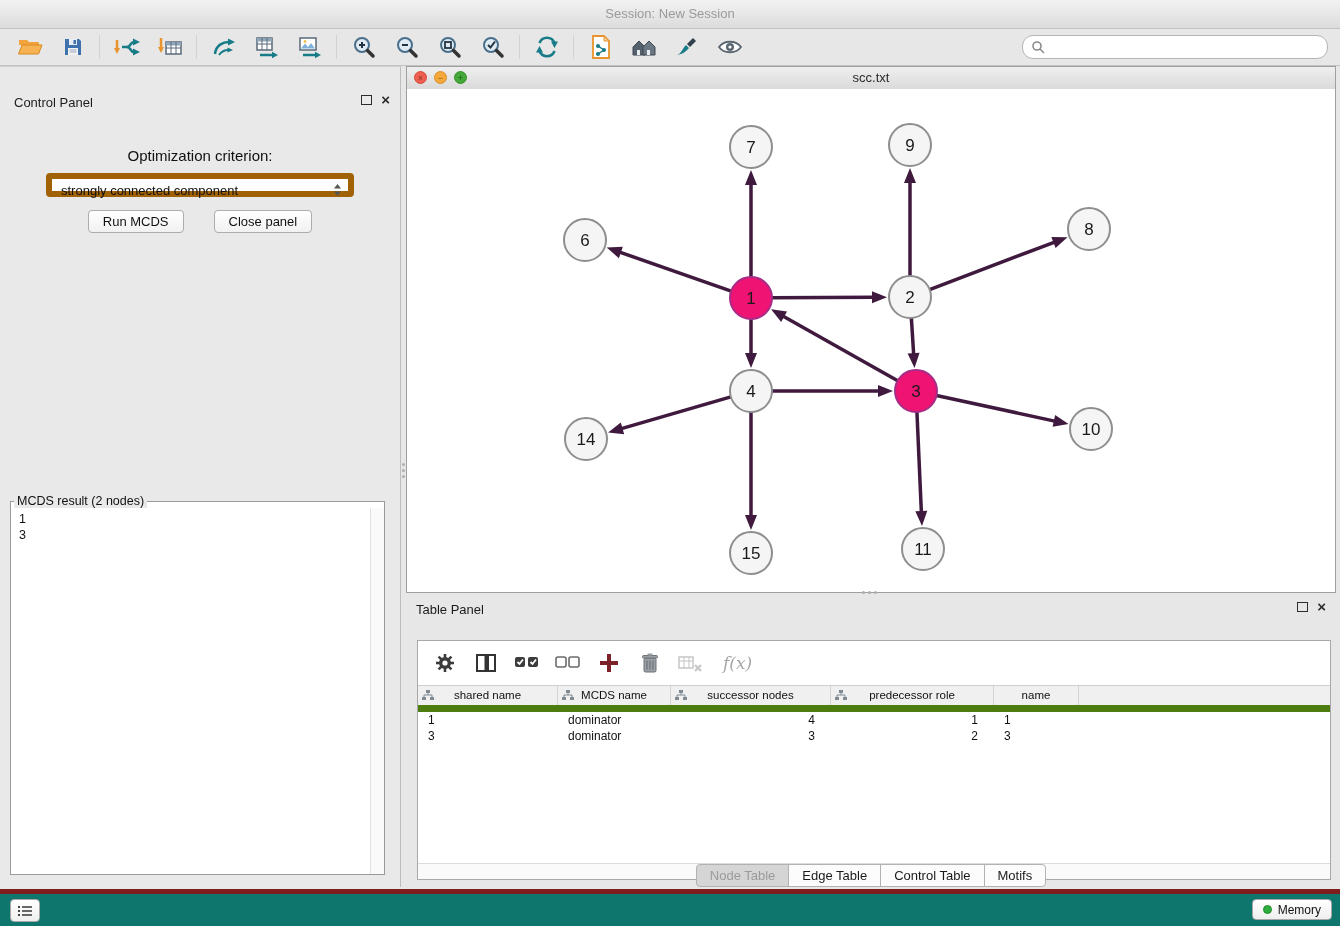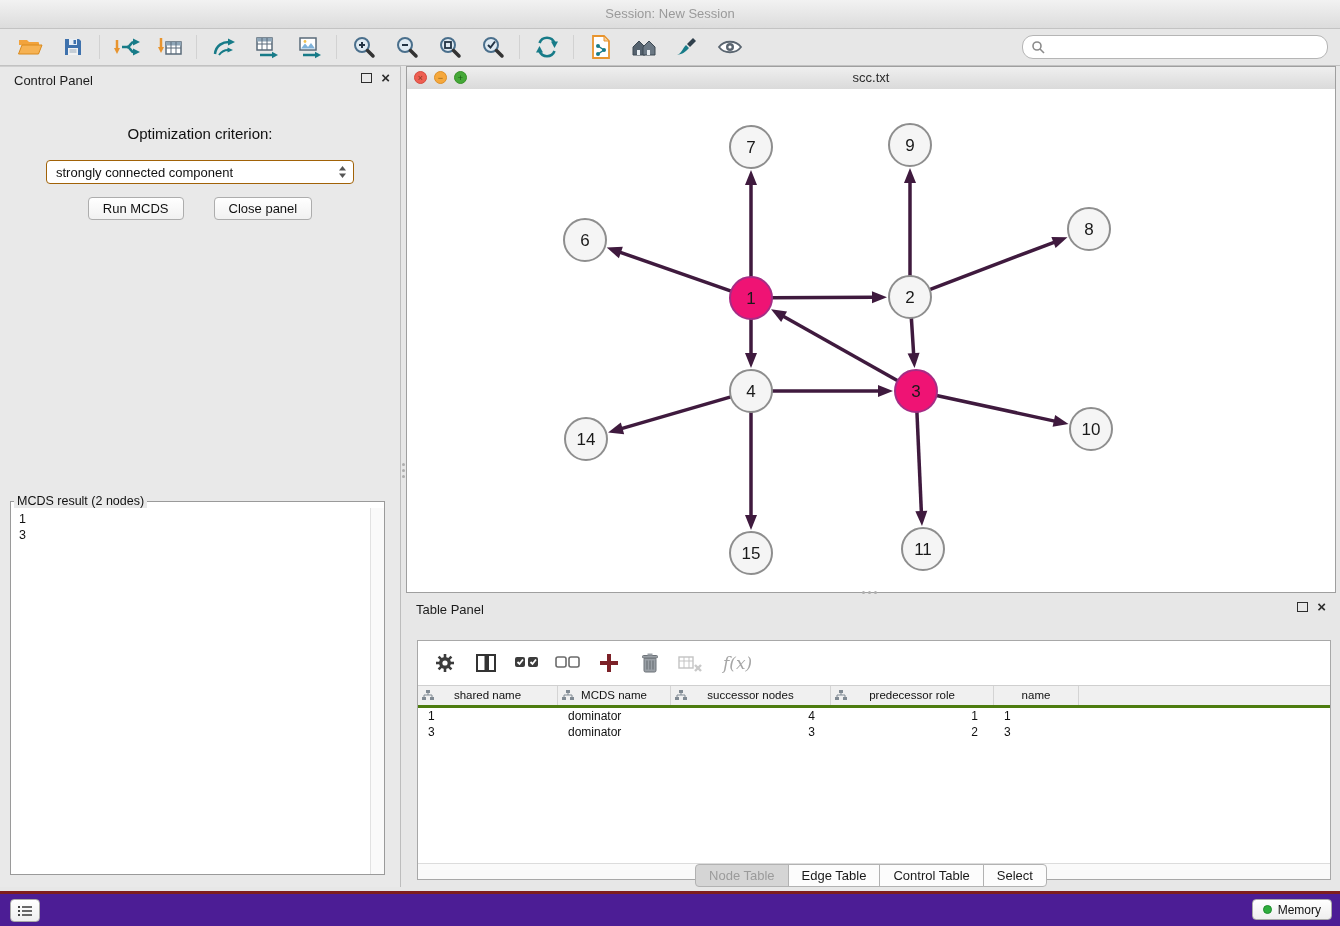--- a/index.html
+++ b/index.html
@@ -25,31 +25,31 @@
 
   
   .panel-title{font-size:13px;color:#1c1c1c;}
   .win-btns{position:absolute;right:10px;top:6px;display:flex;align-items:center;gap:9px;}
   .float-ico{width:9px;height:8px;border:1.6px solid #2d2d2d;display:inline-block;}
   .close-ico{font-size:15px;font-weight:bold;color:#2d2d2d;line-height:10px;}
 
   
   .control-panel{position:absolute;left:0;top:66px;width:400px;height:820px;
     background:#e9e9e9;border-right:1px solid #bdbdbd;border-top:1px solid #d0d0d0;}
-  .cp-header{position:relative;height:34px;}
+  .cp-header{position:relative;height:34px;margin-top:22px;}
   .cp-header .panel-title{position:absolute;left:14px;top:6px;}
   .seg-tabs{display:flex;justify-content:center;}
   .seg-tab{border:1px solid #b2b2b2;background:#fcfcfc;color:#1a1a1a;font-size:13px;
     padding:3px 13px;margin-left:-1px;cursor:default;}
   .seg-tab:first-child{border-radius:4px 0 0 4px;margin-left:0;}
   .seg-tab:last-child{border-radius:0 4px 4px 0;}
   .seg-tab.active{background:#d5d5d5;color:#9b9b9b;}
   .opt-label{text-align:center;margin-top:24px;font-size:15px;color:#111;}
-  .dropdown{position:relative;margin:18px auto 0 auto;width:308px;height:24px;background:#fff;
-    border:1px solid #a16207;border-radius:4px;box-sizing:border-box;}
+  .dropdown{position:relative;margin:9px auto 0 auto;width:308px;height:24px;background:#fff;
+    border:6px solid #a16207;border-radius:4px;box-sizing:border-box;}
   .dropdown .dd-value{position:absolute;left:9px;top:4px;font-size:13px;color:#111;}
   .dd-stepper{position:absolute;right:3px;top:3px;width:16px;height:16px;display:flex;
     align-items:center;justify-content:center;}
   .btn-row{display:flex;justify-content:center;gap:30px;margin-top:13px;}
   .mac-btn{background:linear-gradient(#ffffff,#f1f1f1);border:1px solid #adadad;border-radius:4px;
     font-size:13px;color:#111;padding:3px 14px;font-family:"Liberation Sans",sans-serif;}
   .result-box{position:absolute;left:10px;top:427px;width:373px;bottom:12px;margin:0;
     border:1px solid #9a9a9a;background:#fff;padding:0;}
   .result-box legend{font-size:12.5px;color:#111;background:#e9e9e9;padding:0 3px;margin-left:3px;}
   .result-list{position:absolute;left:0;right:13px;top:0;bottom:0;padding:3px 0 0 8px;}
@@ -79,36 +79,36 @@
 
   
   .table-panel{position:absolute;left:406px;top:596px;width:930px;height:290px;}
   .tp-header{position:relative;height:26px;}
   .tp-header .panel-title{position:absolute;left:10px;top:6px;}
   .tp-inner{position:absolute;left:11px;top:44px;width:914px;height:240px;background:#fff;
     border:1px solid #a8a8a8;box-sizing:border-box;}
   .tp-toolbar{display:flex;align-items:center;height:44px;padding-left:14px;gap:15px;}
   .tp-tbicon{display:flex;align-items:center;justify-content:center;width:26px;height:26px;}
   .fx{font-family:"DejaVu Serif",serif;font-style:italic;font-size:17px;color:#a6a6a6;margin-left:4px;}
-  .grid-header{display:flex;height:19px;border-top:1px solid #cfcfcf;border-bottom:3px solid #4d7c0f;
+  .grid-header{display:flex;height:19px;border-top:1px solid #cfcfcf;border-bottom:7px solid #4d7c0f;
     background:#f0f0f0;}
   .gh-cell{position:relative;box-sizing:border-box;border-right:1px solid #d4d4d4;
     font-size:11.5px;color:#111;text-align:center;line-height:18px;}
   .gh-cell svg{position:absolute;left:4px;top:4px;}
   .grid-row{display:flex;height:16px;}
   .g-cell{box-sizing:border-box;font-size:12px;color:#111;line-height:16px;padding:0 10px;
     overflow:hidden;white-space:nowrap;}
   .g-cell.num{text-align:right;padding-right:16px;}
   .hscroll{position:absolute;left:0;right:0;bottom:0;height:15px;background:#fafafa;
     border-top:1px solid #dcdcdc;}
   .tp-tabs{position:absolute;left:0;right:0;top:268px;display:flex;justify-content:center;}
 
   
-  .statusbar{position:absolute;left:0;right:0;bottom:0;height:32px;background:#4c1d95;
-    border-top:3px solid #7f1d1d;}
+  .statusbar{position:absolute;left:0;right:0;bottom:0;height:32px;background:#0f766e;
+    border-top:5px solid #7f1d1d;}
   .menu-btn{position:absolute;left:10px;top:5px;width:28px;height:21px;border:1px solid #a8a8a8;
     border-radius:4px;background:linear-gradient(#fff,#efefef);display:flex;align-items:center;justify-content:center;}
   .memory-btn{position:absolute;right:8px;top:5px;height:21px;border:1px solid #a8a8a8;border-radius:4px;
     background:linear-gradient(#fff,#efefef);display:flex;align-items:center;gap:6px;padding:0 10px;
     font-size:12px;color:#111;box-sizing:border-box;}
   .mem-dot{width:9px;height:9px;border-radius:50%;background:#2fae3e;border:1px solid #1f8c2d;box-sizing:border-box;}
 </style>
 </head>
 <body>
 
@@ -531,21 +531,21 @@
         <div class="g-cell" style="width:85px">3</div>
       </div>
 
       <div class="hscroll"></div>
     </div>
 
     <div class="tp-tabs">
       <span class="seg-tab active">Node Table</span>
       <span class="seg-tab">Edge Table</span>
       <span class="seg-tab">Control Table</span>
-      <span class="seg-tab">Select</span>
+      <span class="seg-tab">Motifs</span>
     </div>
   </div>
 
   <div class="statusbar">
     <span class="menu-btn">
       <svg width="14" height="12" viewBox="0 0 14 12">
         <g fill="#444">
             <rect x="0" y="1" width="2" height="2"></rect>
             <rect x="0" y="5" width="2" height="2"></rect>
             <rect x="0" y="9" width="2" height="2"></rect>

